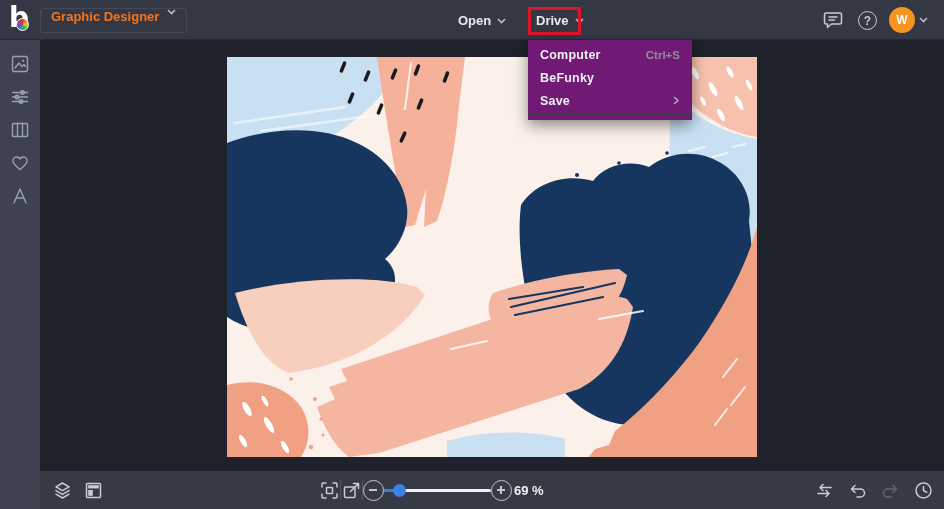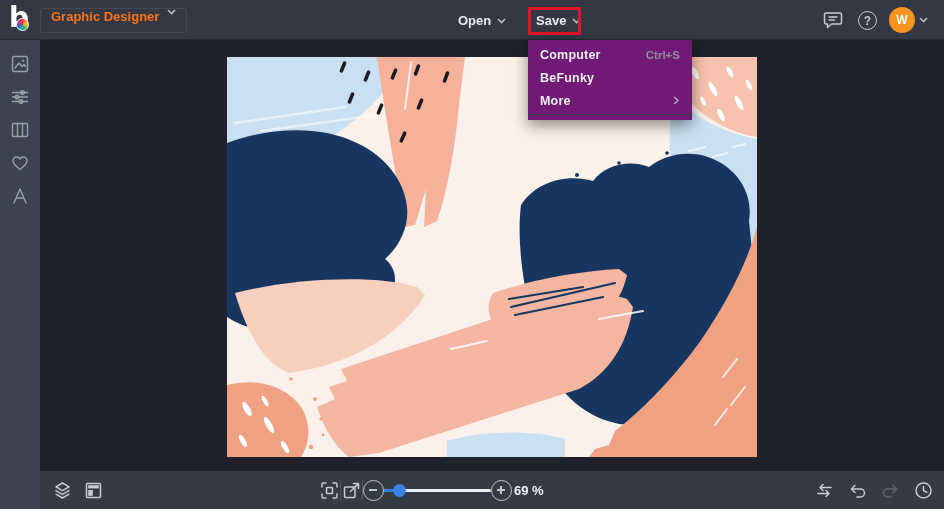--- a/index.html
+++ b/index.html
@@ -192,21 +192,21 @@
     </div>
 
     <div class="txt-btn open-btn">
       <span>Open</span>
       <svg class="chev" viewBox="0 0 9 6">
           <polyline points="1,1 4.5,4.5 8,1"></polyline>
         </svg>
     </div>
 
     <div class="txt-btn save-btn">
-      <span>Save</span>
+      <span>Drive</span>
       <svg class="chev" viewBox="0 0 9 6">
           <polyline points="1,1 4.5,4.5 8,1"></polyline>
         </svg>
     </div>
 
     <svg class="top-icon chat-btn" viewBox="0 0 22 22">
       <path d="M4,4 h14 a1.5,1.5 0 0 1 1.5,1.5 v8 a1.5,1.5 0 0 1 -1.5,1.5 h-8.5 l-4,3.5 v-3.5 h-1.5 a1.5,1.5 0 0 1 -1.5,-1.5 v-8 a1.5,1.5 0 0 1 1.5,-1.5 z" fill="none" stroke="#c6cad2" stroke-width="1.5" stroke-linejoin="round"></path>
       <path d="M7,8 L15,8 M7,11 L12.5,11" stroke="#c6cad2" stroke-width="1.5" stroke-linecap="round"></path>
     </svg>
 
@@ -261,21 +261,21 @@
   <div class="menu">
     <div class="menu-item">
       <span class="mi-label">Computer</span>
       <span class="mi-shortcut">Ctrl+S</span>
     </div>
     <div class="menu-item">
       <span class="mi-label">BeFunky</span>
       <span class="mi-shortcut"></span>
     </div>
     <div class="menu-item">
-      <span class="mi-label">More</span>
+      <span class="mi-label">Save</span>
       <svg class="sub-chev" viewBox="0 0 8 9">
           <polyline points="2,1 6,4.5 2,8"></polyline>
         </svg>
     </div>
     <div class="menu-divider"></div>
   </div>
 
   <div class="bottombar">
     <div class="panel-controls">
       <svg class="bb-icon" viewBox="0 0 21 21">

